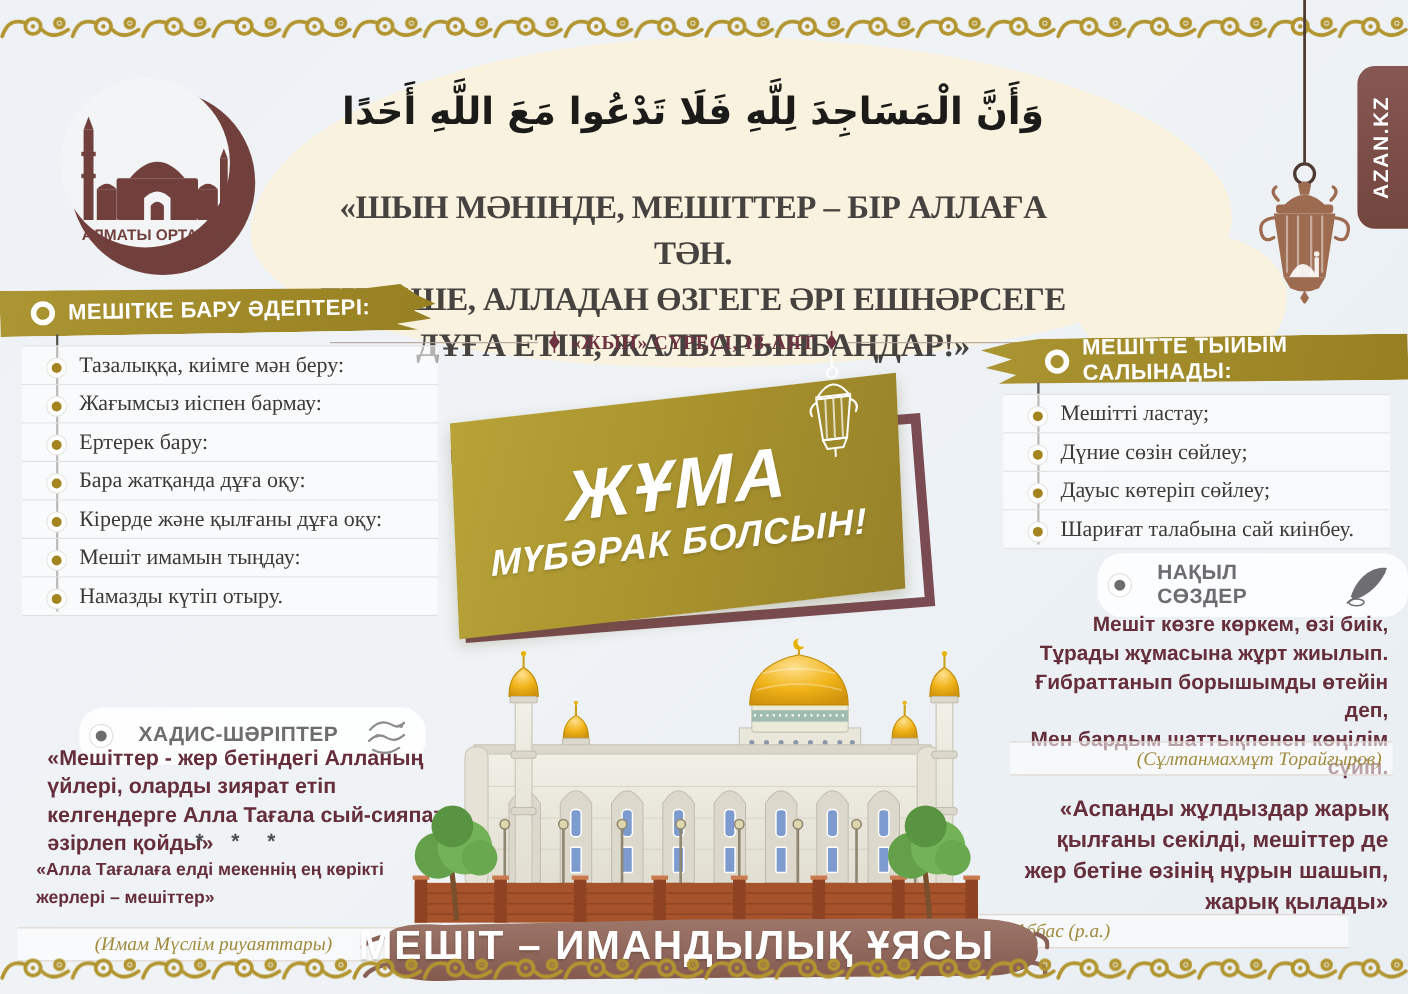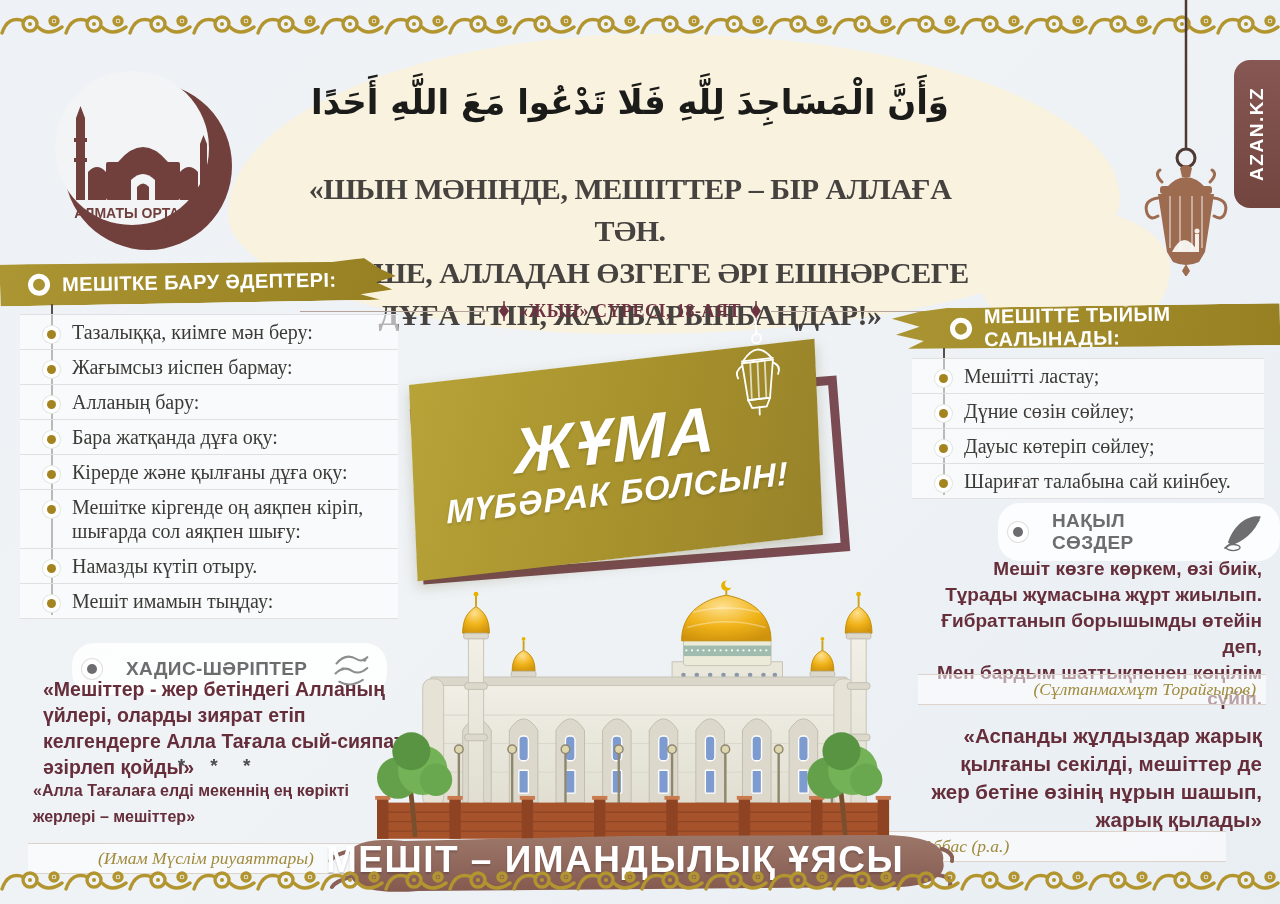--- a/index.html
+++ b/index.html
@@ -91,21 +91,21 @@
   
   .maroon{color:#652e3a;font-weight:700;}
   .hadith1{position:absolute;left:43px;top:676px;width:372px;font-size:19.5px;line-height:26px;}
   .stars{position:absolute;left:33px;top:755px;width:372px;text-align:center;color:#4d4d4d;font-size:19px;font-weight:700;letter-spacing:10px;}
   .hadith2{position:absolute;left:33px;top:778px;width:372px;font-size:16px;line-height:26px;}
   .attr{
     position:absolute;font-family:"Liberation Serif",serif;font-style:italic;color:#a08a3c;
     font-size:17.5px;background:rgba(255,255,255,.55);
     border-top:1px solid #ddd3ca;border-bottom:1px solid #ddd3ca;padding:4px 10px;
   }
-  .attr-imam{left:28px;top:843px;width:356px;text-align:center;}
+  .attr-imam{left:16px;top:843px;width:356px;text-align:center;}
   .poem{position:absolute;left:928px;top:556px;width:334px;text-align:right;font-size:19px;line-height:26px;}
   .attr-poem{left:918px;top:674px;width:348px;text-align:right;}
   .aspandy{position:absolute;left:928px;top:722px;width:334px;text-align:right;font-size:20.5px;line-height:28px;}
   .attr-ibn{left:878px;top:831px;width:348px;text-align:left;}
   
   .jgroup{position:absolute;left:398px;top:352px;width:470px;height:250px;}
   .jframe{
     position:absolute;left:18px;top:40px;width:428px;height:176px;
     border:9px solid #7b4b54;transform:rotate(-4.5deg);
   }
@@ -208,26 +208,25 @@
 
   <div class="band band-left">
     <span class="ring"></span>
     <span>МЕШІТКЕ БАРУ ӘДЕПТЕРІ:</span>
   </div>
   <div class="rules rules-left">
     <div class="rail"></div>
     <ul>
       <li><span class="dot"></span><span>Тазалыққа, киімге мән беру:</span></li>
       <li><span class="dot"></span><span>Жағымсыз иіспен бармау:</span></li>
-      <li><span class="dot"></span><span>Алланың бару:</span></li>
+      <li><span class="dot"></span><span>Ертерек бару:</span></li>
       <li><span class="dot"></span><span>Бара жатқанда дұға оқу:</span></li>
       <li><span class="dot"></span><span>Кірерде және қылғаны дұға оқу:</span></li>
-      <li><span class="dot"></span><span>Мешітке кіргенде оң аяқпен кіріп, шығарда сол аяқпен шығу:</span></li>
+      <li><span class="dot"></span><span>Мешіт имамын тыңдау:</span></li>
       <li><span class="dot"></span><span>Намазды күтіп отыру.</span></li>
-      <li><span class="dot"></span><span>Мешіт имамын тыңдау:</span></li>
     </ul>
   </div>
 
   <div class="band band-right">
     <span class="ring"></span>
     <span style="margin-left:42px">МЕШІТТЕ ТЫЙЫМ САЛЫНАДЫ:</span>
   </div>
   <div class="rules rules-right">
     <div class="rail"></div>
     <ul>

